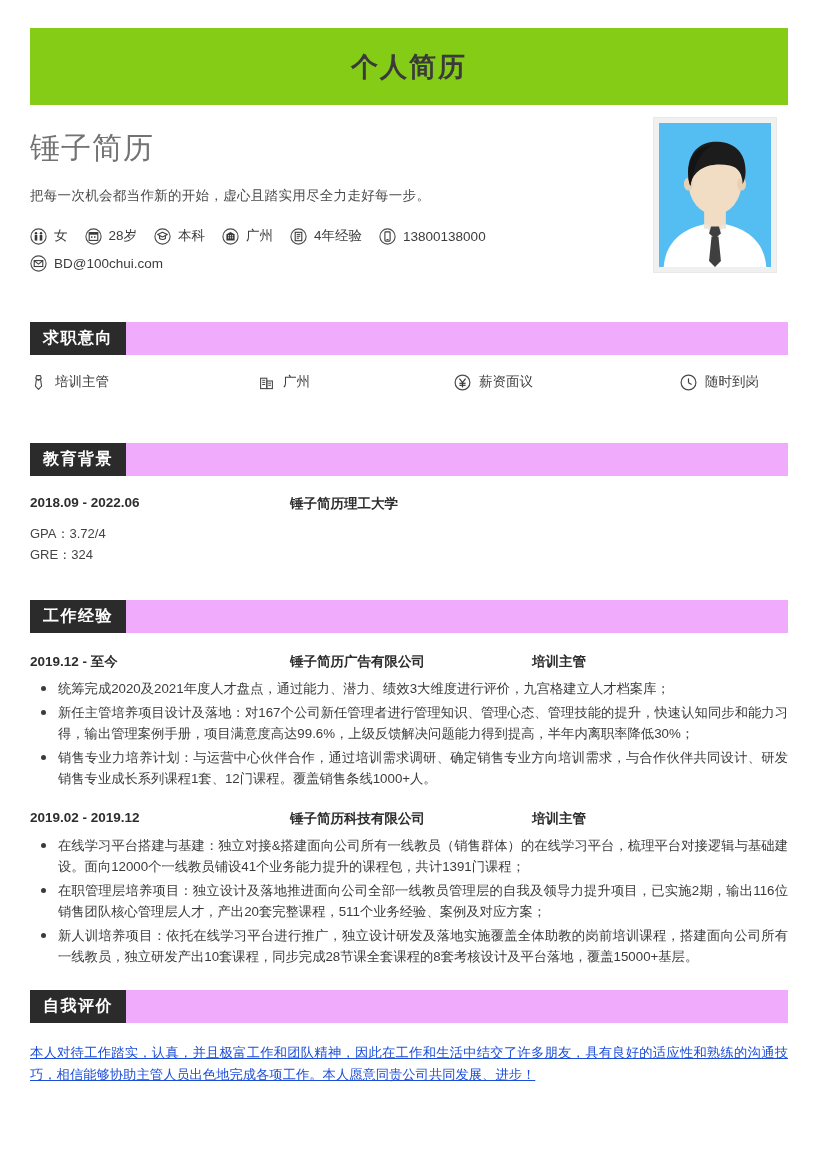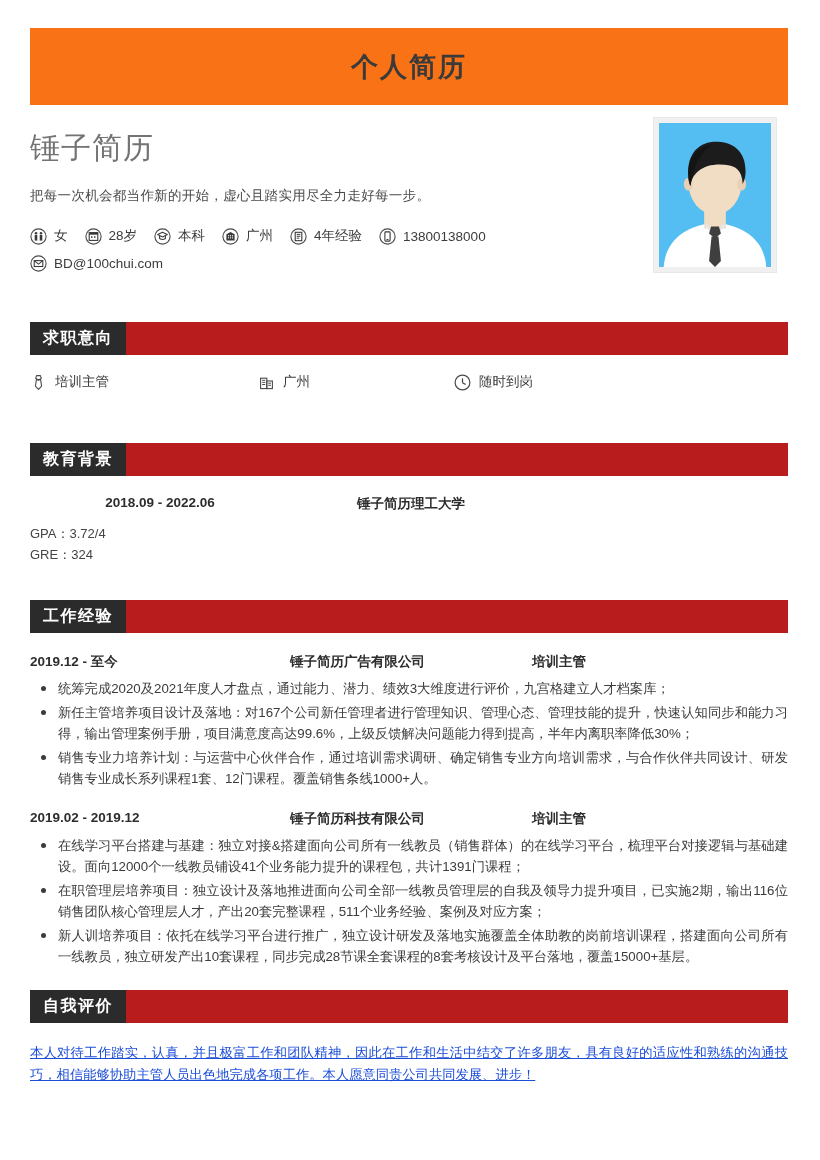--- a/index.html
+++ b/index.html
@@ -23,21 +23,21 @@
     box-sizing: border-box;
   }
 
   
   .title-band {
     position: absolute;
     left: 30px;
     top: 28px;
     width: 758px;
     height: 77px;
-    background: #f97316;
+    background: #84cc16;
     display: flex;
     align-items: center;
     justify-content: center;
   }
   .title-band .doc-title {
     font-size: 27px;
     font-weight: bold;
     color: #3a3a3a;
     letter-spacing: 2px;
   }
@@ -108,21 +108,21 @@
 
   
   .section {
     position: absolute;
     left: 30px;
     width: 758px;
   }
   .sec-band {
     position: relative;
     height: 33px;
-    background: #b91c1c;
+    background: #f0abfc;
   }
   .sec-tab {
     position: absolute;
     left: 0;
     top: 0;
     height: 33px;
     background: #2b2b2b;
     color: #ffffff;
     font-size: 16px;
     font-weight: bold;
@@ -150,21 +150,20 @@
   .intent-item:nth-child(2) { width: 196px; }
   .intent-item:nth-child(3) { width: 226px; }
 
   
   .edu-row {
     display: flex;
     margin-top: 19px;
     font-size: 13.5px;
     font-weight: bold;
     color: #2d2d2d;
-    text-align: center;
   }
   .edu-row .c1 { width: 260px; }
   .edu-row .c2 { width: 242px; }
   .edu-row .c3 { flex: 1; }
   .edu-sub {
     font-size: 13px;
     color: #444444;
     margin-top: 10px;
     line-height: 1.65;
   }
@@ -373,20 +372,32 @@
             <line x1="4.2" y1="6.3" x2="7.2" y2="6.3" stroke="#4a4a4a" stroke-width="1"></line>
             <line x1="4.2" y1="8.4" x2="7.2" y2="8.4" stroke="#4a4a4a" stroke-width="1"></line>
             <line x1="4.2" y1="10.5" x2="7.2" y2="10.5" stroke="#4a4a4a" stroke-width="1"></line>
             <line x1="10.2" y1="9.2" x2="13" y2="9.2" stroke="#4a4a4a" stroke-width="1"></line>
             <line x1="10.2" y1="11.3" x2="13" y2="11.3" stroke="#4a4a4a" stroke-width="1"></line>
           </svg>
         </span>
         <span class="it-label">广州</span>
       </div>
 
+      <div class="intent-item">
+        <span class="ico">
+          <svg width="17" height="17" viewBox="0 0 17 17">
+            <circle cx="8.5" cy="8.5" r="7.4" fill="none" stroke="#4a4a4a" stroke-width="1.2"></circle>
+            <path d="M5.4 4.6 L8.5 8.6 L11.6 4.6" fill="none" stroke="#3a3a3a" stroke-width="1.2"></path>
+            <line x1="5.4" y1="9.3" x2="11.6" y2="9.3" stroke="#3a3a3a" stroke-width="1.2"></line>
+            <line x1="5.4" y1="11.3" x2="11.6" y2="11.3" stroke="#3a3a3a" stroke-width="1.2"></line>
+            <line x1="8.5" y1="8.6" x2="8.5" y2="13.4" stroke="#3a3a3a" stroke-width="1.2"></line>
+          </svg>
+        </span>
+        <span class="it-label">薪资面议</span>
+      </div>
 
       <div class="intent-item">
         <span class="ico">
           <svg width="17" height="17" viewBox="0 0 17 17">
             <circle cx="8.5" cy="8.5" r="7.4" fill="none" stroke="#4a4a4a" stroke-width="1.2"></circle>
             <line x1="8.5" y1="4.4" x2="8.5" y2="8.7" stroke="#3a3a3a" stroke-width="1.2"></line>
             <line x1="8.5" y1="8.7" x2="11.6" y2="10.5" stroke="#3a3a3a" stroke-width="1.2"></line>
           </svg>
         </span>
         <span class="it-label">随时到岗</span>

